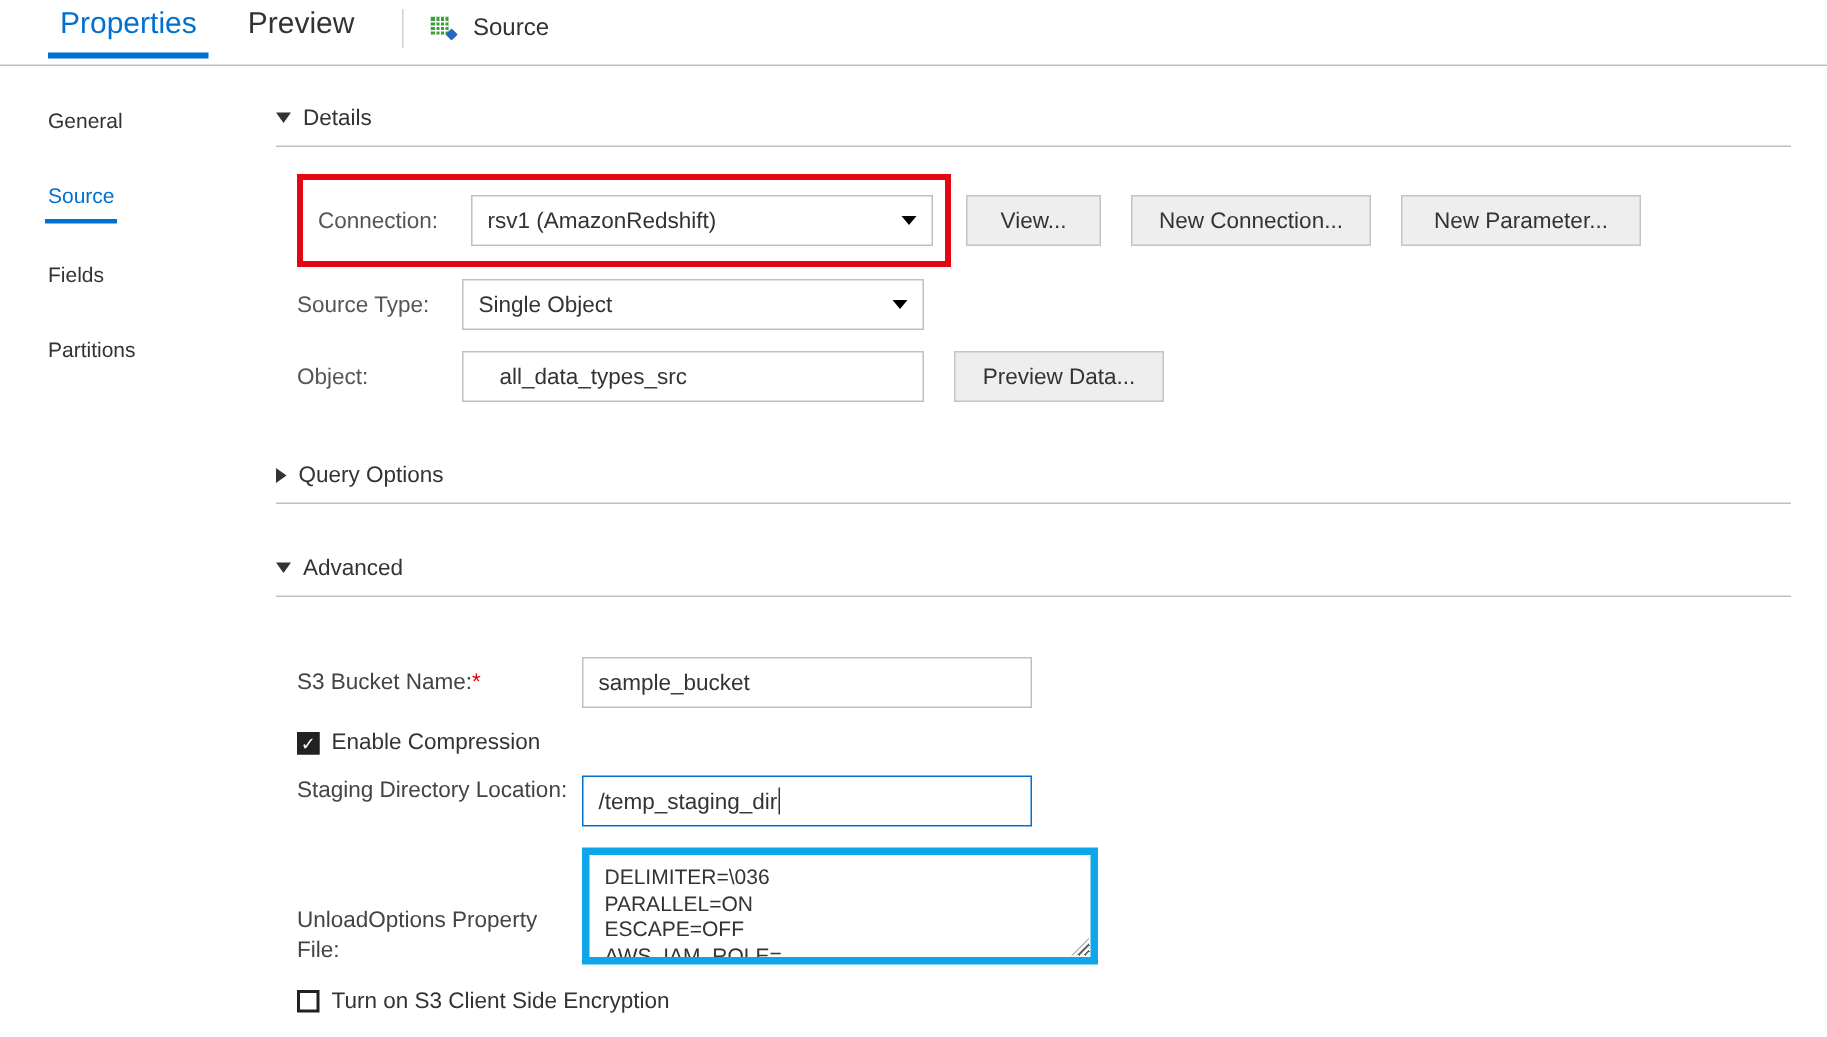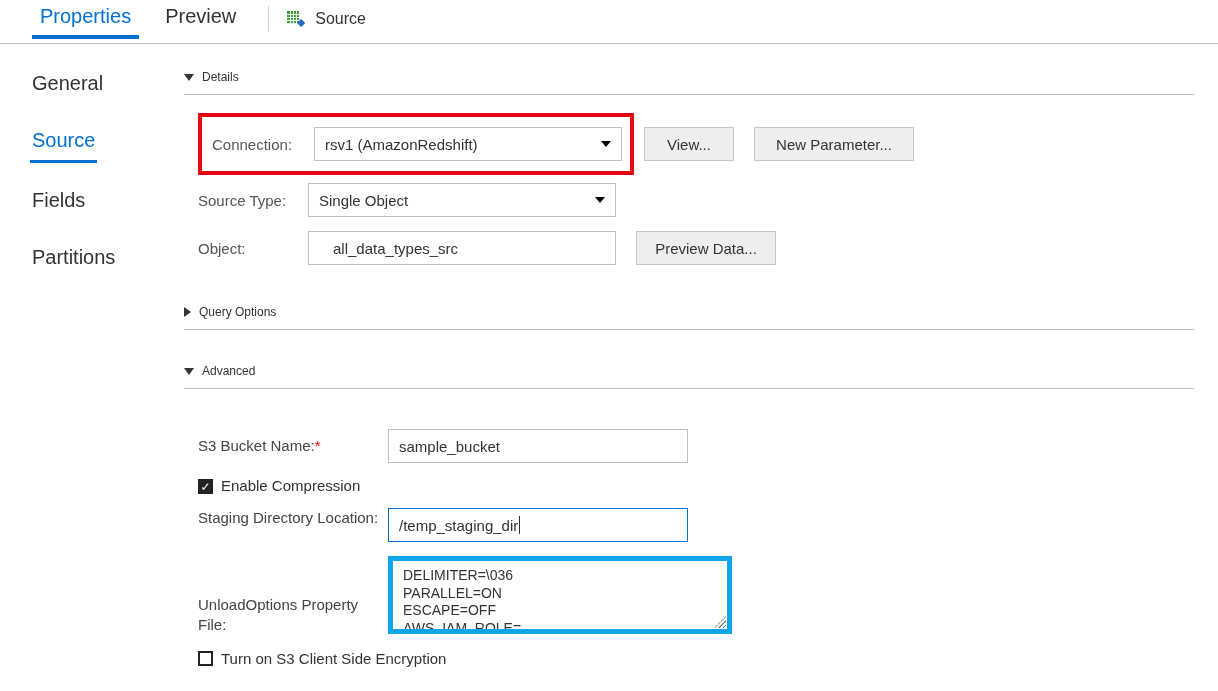--- a/index.html
+++ b/index.html
@@ -54,42 +54,42 @@
 
   
   .main { display: flex; }
 
   
   .side {
     width: 160px;
     padding: 20px 0 0 30px;
   }
   .side .vtab {
-    font-size: 20px;
+    font-size: 14px;
     padding: 8px 2px;
     margin-bottom: 18px;
     cursor: pointer;
     display: inline-block;
   }
   .side .vtab.active {
     color: #0070d2;
     border-bottom: 3px solid #0070d2;
   }
 
   
   .content {
     flex: 1;
     padding: 20px 24px 40px 24px;
   }
 
   .section-header {
     display: flex;
     align-items: center;
     gap: 8px;
-    font-size: 12px;
+    font-size: 15px;
     color: #333;
     padding: 6px 0 10px 0;
     border-bottom: 1px solid #bfbfbf;
     margin-bottom: 18px;
     cursor: pointer;
   }
   .section-header .caret {
     width: 0; height: 0;
     display: inline-block;
   }
@@ -269,20 +269,21 @@
 
         <div class="form-row" style="margin-bottom:8px;">
           <div class="highlight-box">
             <div class="label" style="width:102px;">Connection:</div>
             <div class="control" style="width:308px;">
               <span>rsv1 (AmazonRedshift)</span>
               <span class="dd-caret"></span>
             </div>
           </div>
           <button class="btn" style="margin-left:10px; min-width:90px;">View...</button>
+          <button class="btn" style="margin-left:20px; min-width:160px;">New Connection...</button>
           <button class="btn" style="margin-left:20px; min-width:160px;">New Parameter...</button>
         </div>
 
         <div class="form-row">
           <div class="label">Source Type:</div>
           <div class="control" style="width:308px;">
             <span>Single Object</span>
             <span class="dd-caret"></span>
           </div>
         </div>

